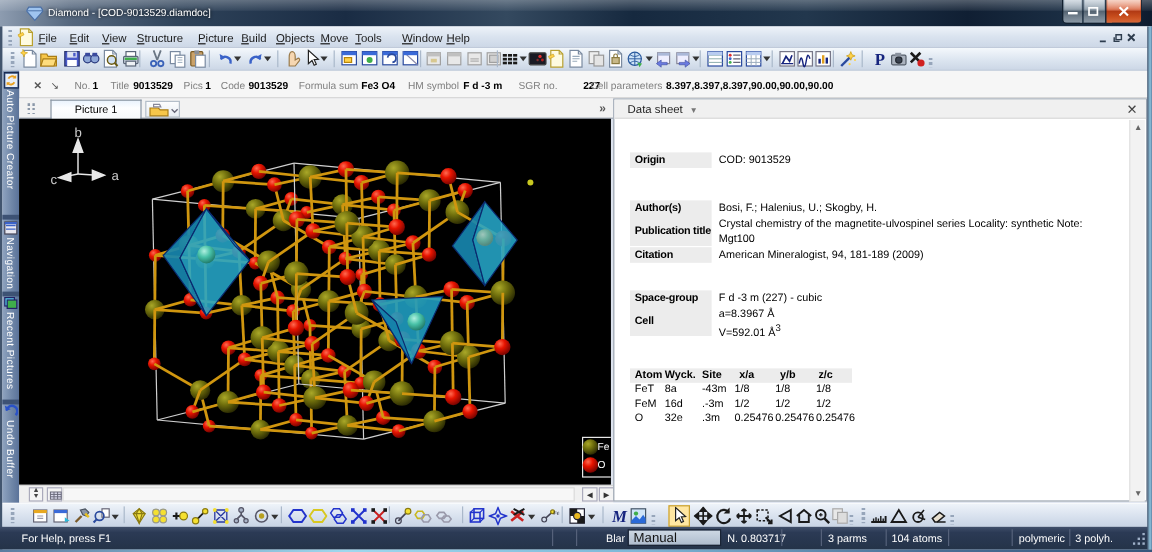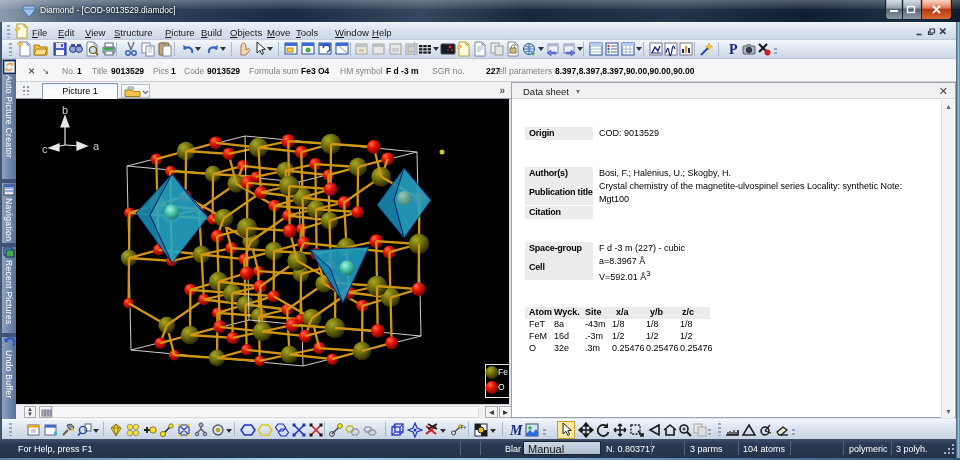--- a/index.html
+++ b/index.html
@@ -873,20 +873,21 @@
 <div style="position:absolute;top:3px;left:3px;color:#666;font-size:7px;">▲</div>
 <div style="position:absolute;bottom:3px;left:3px;color:#666;font-size:7px;">▼</div>
     </div>
 <div class="lcell" style="top:44px;height:13px;line-height:13px;">Origin</div>
     <div class="dval" style="top:44px;">COD: 9013529</div>
 <div class="lcell" style="top:84px;height:13px;line-height:13px;">Author(s)</div>
     <div class="dval" style="top:84px;">Bosi, F.; Halenius, U.; Skogby, H.</div>
 <div class="lcell" style="top:97px;height:25px;line-height:25px;">Publication title</div>
     <div class="dval" style="top:97px;">Crystal chemistry of the magnetite-ulvospinel series Locality: synthetic Note:<br>Mgt100</div>
 <div class="lcell" style="top:123px;height:13px;line-height:13px;">Citation</div>
+    <div class="dval" style="top:123px;">American Mineralogist, 94, 181-189 (2009)</div>
 <div class="lcell" style="top:159px;height:13px;line-height:13px;">Space-group</div>
     <div class="dval" style="top:159px;">F d -3 m (227) - cubic</div>
 <div class="lcell" style="top:172px;height:25px;line-height:25px;">Cell</div>
     <div class="dval" style="top:172px;">a=8.3967 Å<br>V=592.01 Å<sup style="font-size:8px;">3</sup></div>
 <div style="position:absolute;top:224px;left:13px;width:185px;height:12px;background:#ececec;"></div>
 <div style="position:absolute;top:224px;left:17px;font-weight:bold;">Atom</div>
 <div style="position:absolute;top:224px;left:42px;font-weight:bold;">Wyck.</div>
 <div style="position:absolute;top:224px;left:73px;font-weight:bold;">Site</div>
 <div style="position:absolute;top:224px;left:104px;font-weight:bold;">x/a</div>
 <div style="position:absolute;top:224px;left:138px;font-weight:bold;">y/b</div>

